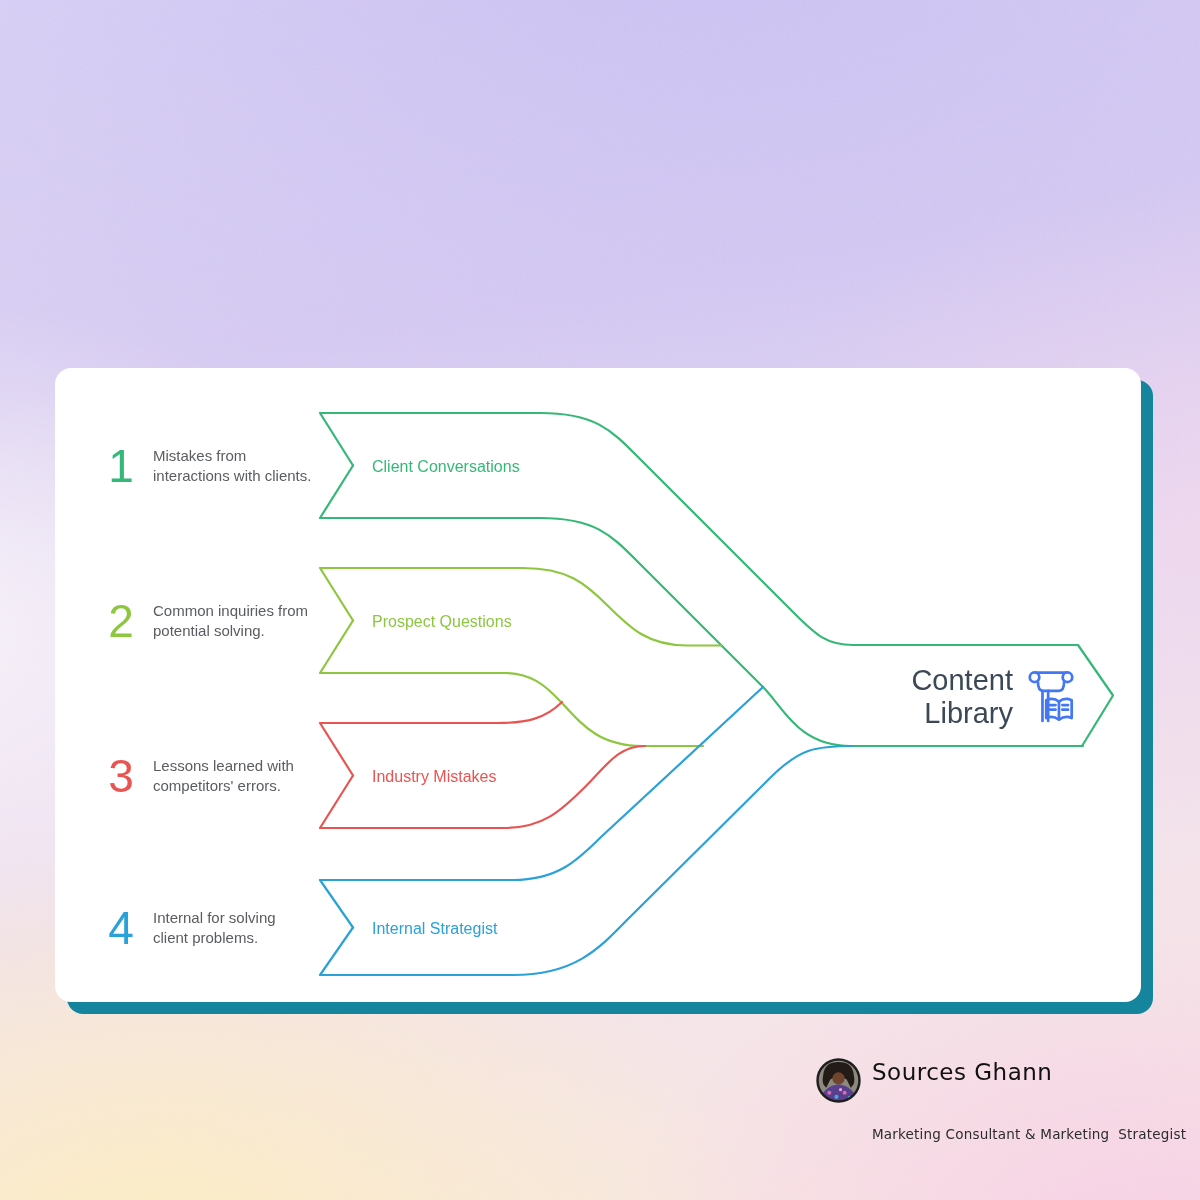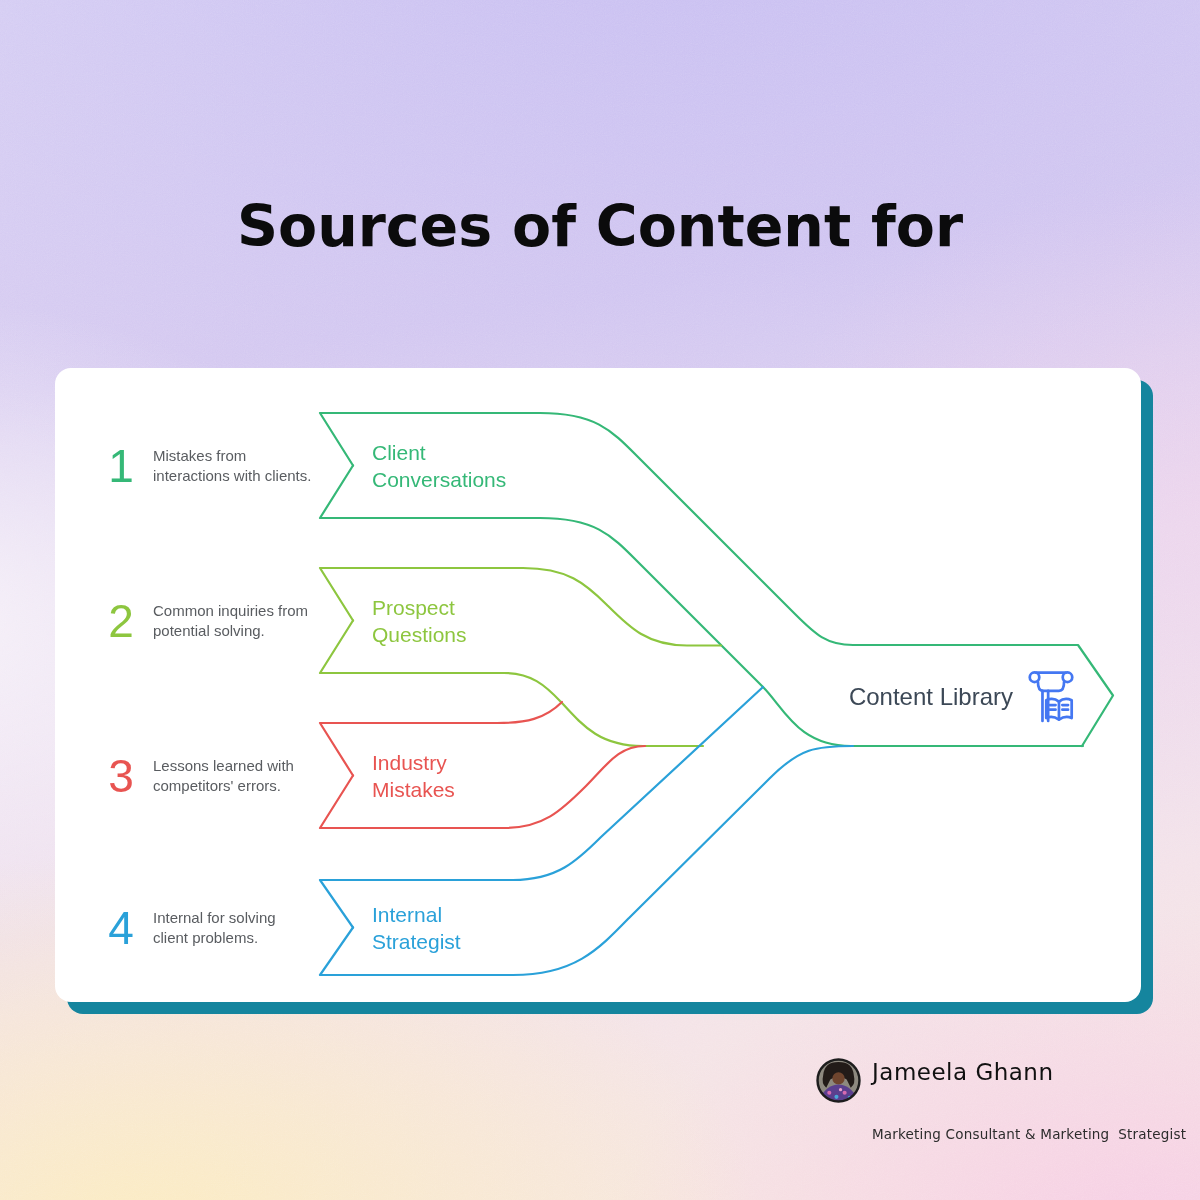--- a/index.html
+++ b/index.html
@@ -29,25 +29,25 @@
   .row .num{
     position:absolute;left:98px;top:var(--cy);transform:translateY(-50%);
     width:46px;text-align:center;font-size:46px;color:var(--c);
   }
   .row .desc{
     position:absolute;left:153px;top:var(--cy);transform:translateY(-50%);
     width:160px;font-size:15px;line-height:20px;color:#595c60;
   }
   .row .label{
     position:absolute;left:372px;top:var(--cy);transform:translateY(-50%);
-    width:150px;font-size:21px;line-height:27px;color:var(--c);
+    width:150px;font-size:16px;line-height:27px;color:var(--c);
   }
   .hub-label{
     position:absolute;left:845px;top:697px;transform:translateY(-50%);
-    width:168px;text-align:right;font-size:24px;color:#3c4856;
+    width:168px;text-align:right;font-size:29px;color:#3c4856;
   }
   .hub-icon{position:absolute;left:1026px;top:666px;}
   .avatar{position:absolute;left:816px;top:1058px;width:45px;height:45px;}
   .author-name{
     position:absolute;left:872px;top:1059px;font-family:"DejaVu Sans", sans-serif;
     font-size:23px;color:#111111;letter-spacing:0.5px;
   }
   .author-title{
     position:absolute;left:872px;top:1126px;font-family:"DejaVu Sans", sans-serif;
     font-size:13.5px;color:#2c2c2c;white-space:pre;letter-spacing:0.2px;
@@ -58,21 +58,20 @@
 
 <svg class="grain" xmlns="http://www.w3.org/2000/svg">
   <filter id="noiseF">
     <feTurbulence type="fractalNoise" baseFrequency="0.9" numOctaves="2" stitchTiles="stitch"></feTurbulence>
     <feColorMatrix type="saturate" values="0"></feColorMatrix>
   </filter>
   <rect width="100%" height="100%" filter="url(#noiseF)"></rect>
 </svg>
 
 <div class="title">
-  <div>Sources of Content for</div>
 </div>
 
 <div class="card"></div>
 
 <svg class="diagram-svg" viewBox="0 0 1200 1200" xmlns="http://www.w3.org/2000/svg">
   <g fill="none" stroke-width="2.2" stroke-linecap="round" stroke-linejoin="round">
     <g stroke="#35b877">
       <path d="M 353 465.5 L 320 413 H 540 C 598 413 613 432 642 461 L 795 614 C 816 635 827 645 853 645 H 1078 L 1113 695.5 L 1082 746"></path>
       <path d="M 353 465.5 L 320 518 H 540 C 598 518 613 537 642 566 L 763 687 C 784 708 798 746 851 746 H 1083"></path>
     </g>
@@ -143,15 +142,15 @@
       <path d="M 3 40 Q 11 26 22 26 Q 33 26 41 40 L 41 44 L 3 44 Z" fill="#5b3f8f"></path>
       <circle cx="13" cy="34" r="2" fill="#d66bb0"></circle>
         <circle cx="20" cy="38" r="2" fill="#4aa7d8"></circle>
       <circle cx="28" cy="34" r="2" fill="#d66bb0"></circle>
         <circle cx="33" cy="39" r="2" fill="#4aa7d8"></circle>
       <circle cx="24" cy="31" r="1.6" fill="#e8a3cc"></circle>
         <circle cx="9" cy="39" r="1.6" fill="#4aa7d8"></circle>
     </g>
     <circle cx="22" cy="22" r="20.5" fill="none" stroke="#1d1d1d" stroke-width="2.4"></circle>
   </svg>
-  <div class="author-name">Jameela Ghann</div>
+  <div class="author-name">Sources Ghann</div>
   <div class="author-title">Marketing Consultant &amp; Marketing  Strategist</div>
 </div>
 
 </body></html>

